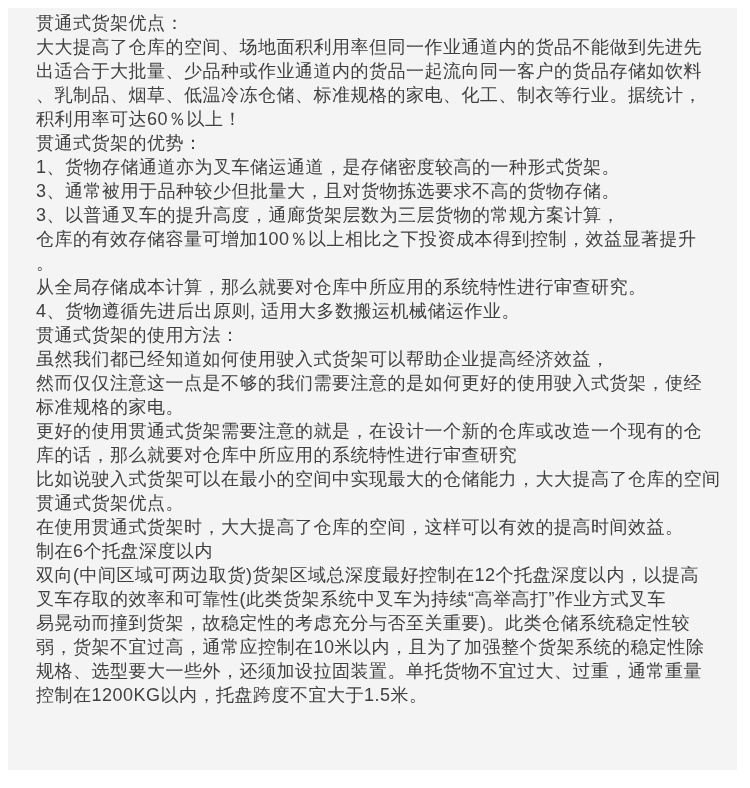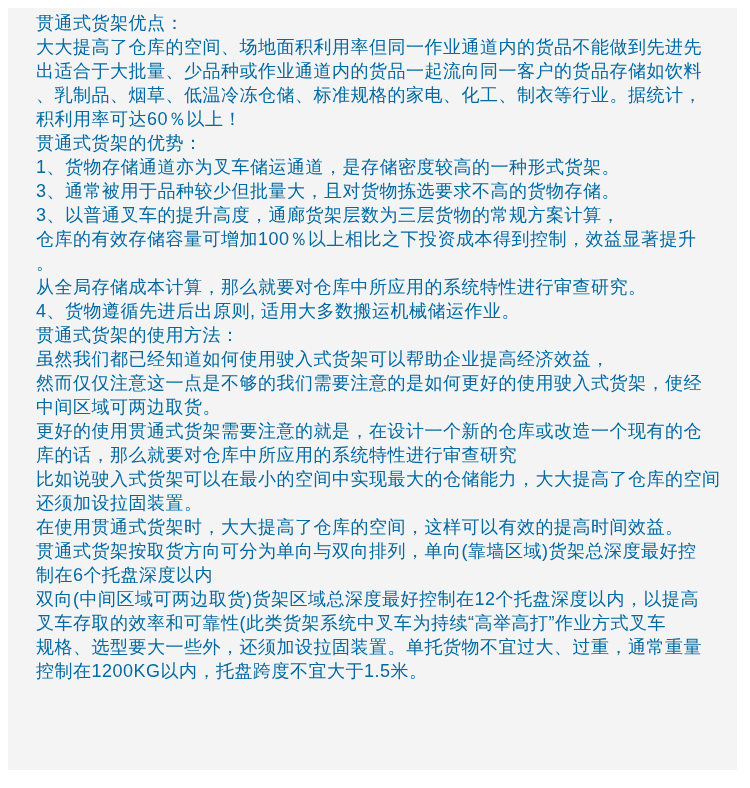--- a/index.html
+++ b/index.html
@@ -20,21 +20,21 @@
     top: 8px;
     width: 729px;
     height: 762px;
     background: #f4f4f4;
     box-sizing: border-box;
   }
   .article-body {
     padding: 3px 30px 0 28px;
     font-size: 18px;
     line-height: 24px;
-    color: #0369a1;
+    color: #404040;
     letter-spacing: 0.5px;
   }
   .text-line {
     height: 24px;
     white-space: nowrap;
     overflow: visible;
   }
 </style>
 </head>
 <body>
@@ -50,26 +50,27 @@
       <div class="text-line">1、货物存储通道亦为叉车储运通道，是存储密度较高的一种形式货架。</div>
       <div class="text-line">3、通常被用于品种较少但批量大，且对货物拣选要求不高的货物存储。</div>
       <div class="text-line">3、以普通叉车的提升高度，通廊货架层数为三层货物的常规方案计算，</div>
       <div class="text-line">仓库的有效存储容量可增加100％以上相比之下投资成本得到控制，效益显著提升</div>
       <div class="text-line">。</div>
       <div class="text-line">从全局存储成本计算，那么就要对仓库中所应用的系统特性进行审查研究。</div>
       <div class="text-line">4、货物遵循先进后出原则, 适用大多数搬运机械储运作业。</div>
       <div class="text-line">贯通式货架的使用方法：</div>
       <div class="text-line">虽然我们都已经知道如何使用驶入式货架可以帮助企业提高经济效益，</div>
       <div class="text-line">然而仅仅注意这一点是不够的我们需要注意的是如何更好的使用驶入式货架，使经</div>
-      <div class="text-line">中间区域可两边取货。</div>
+      <div class="text-line">标准规格的家电。</div>
       <div class="text-line">更好的使用贯通式货架需要注意的就是，在设计一个新的仓库或改造一个现有的仓</div>
       <div class="text-line">库的话，那么就要对仓库中所应用的系统特性进行审查研究</div>
       <div class="text-line">比如说驶入式货架可以在最小的空间中实现最大的仓储能力，大大提高了仓库的空间</div>
-      <div class="text-line">还须加设拉固装置。</div>
+      <div class="text-line">贯通式货架优点。</div>
       <div class="text-line">在使用贯通式货架时，大大提高了仓库的空间，这样可以有效的提高时间效益。</div>
-      <div class="text-line">贯通式货架按取货方向可分为单向与双向排列，单向(靠墙区域)货架总深度最好控</div>
       <div class="text-line">制在6个托盘深度以内</div>
       <div class="text-line">双向(中间区域可两边取货)货架区域总深度最好控制在12个托盘深度以内，以提高</div>
       <div class="text-line">叉车存取的效率和可靠性(此类货架系统中叉车为持续“高举高打”作业方式叉车</div>
+      <div class="text-line">易晃动而撞到货架，故稳定性的考虑充分与否至关重要)。此类仓储系统稳定性较</div>
+      <div class="text-line">弱，货架不宜过高，通常应控制在10米以内，且为了加强整个货架系统的稳定性除</div>
       <div class="text-line">规格、选型要大一些外，还须加设拉固装置。单托货物不宜过大、过重，通常重量</div>
       <div class="text-line">控制在1200KG以内，托盘跨度不宜大于1.5米。</div>
     </div>
 </div>
 
 </body></html>

